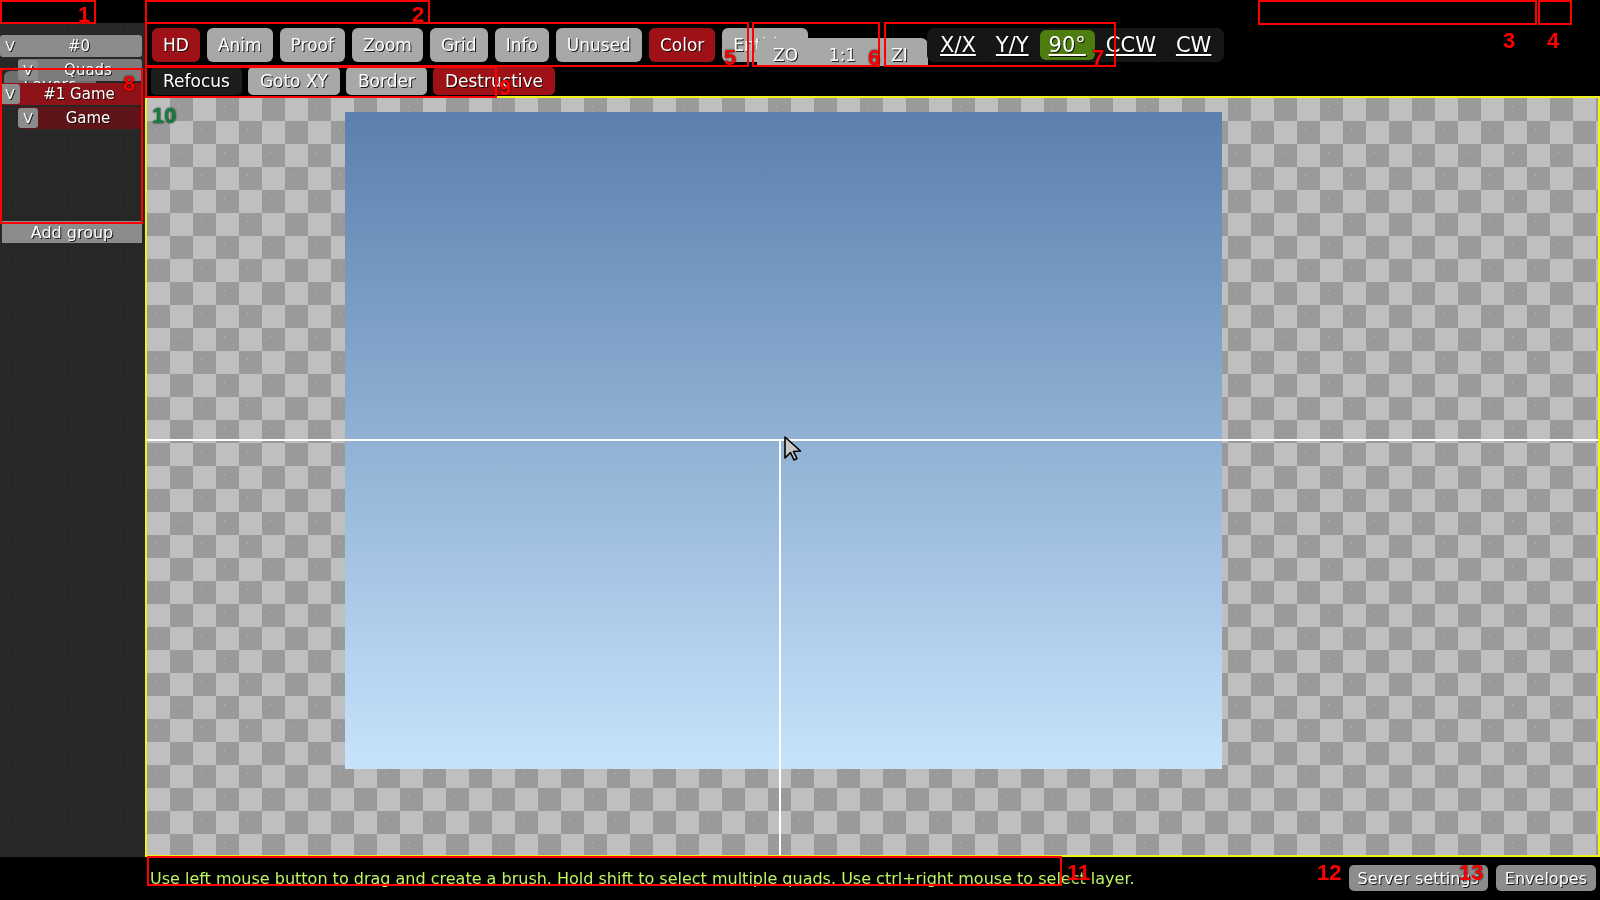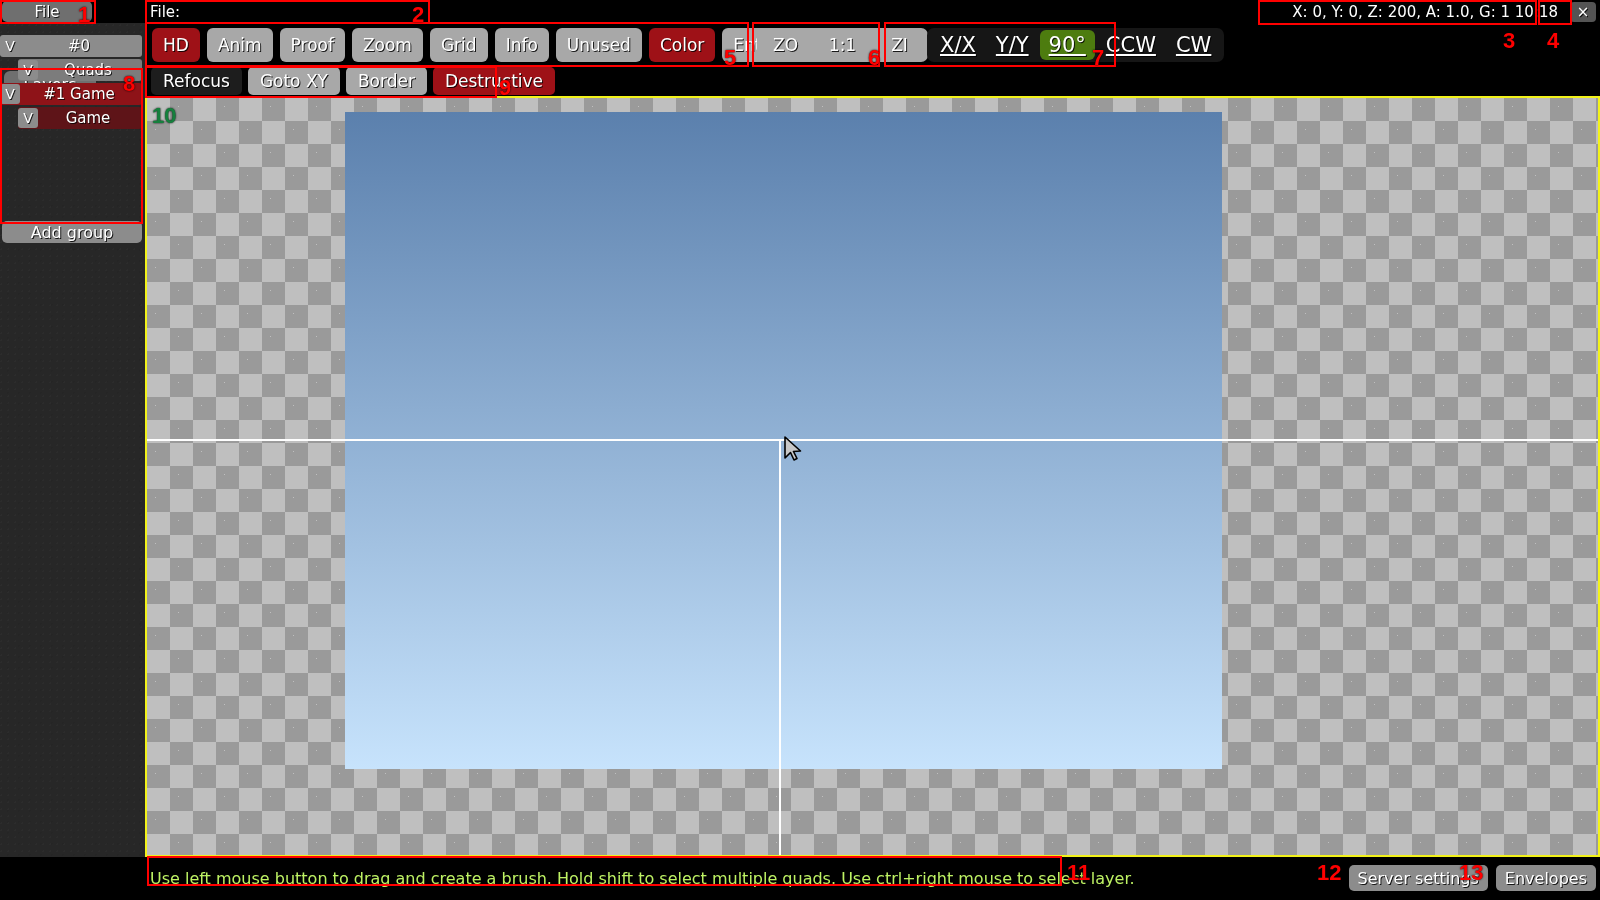--- a/index.html
+++ b/index.html
@@ -86,36 +86,36 @@
   }
   .layer-row .lname {
     flex: 1; text-align: center; padding-right: 4px;
   }
   .layer-row.group { background: #8c8c8c; }
   .layer-row.group.selected { background: #8e1318; }
   .layer-row.child { background: #7c7c7c; }
   .layer-row.child.selected { background: #5e1418; }
   #add-group-btn {
     position: absolute; left: 2px; top: 198px; width: 140px; height: 22px;
-    border-radius: 5px; background: #8c8c8c; font-size: 16px;
+    border-radius: 0; background: #8c8c8c; font-size: 16px;
   }
 
   
   #toolbar-row1 {
     position: absolute; left: 145px; top: 23px; width: 1455px; height: 47px;
     background: #000;
   }
   #tool-group-modes {
     position: absolute; left: 7px; top: 5px; height: 34px;
     display: flex; gap: 7px;
   }
   #tool-group-modes .btn { height: 34px; padding: 0 11px; font-size: 17px; }
 
   #tool-group-zoom {
-    position: absolute; left: 612px; top: 5px; height: 34px;
+    position: absolute; left: 612px; top: 15px; height: 34px;
     display: flex; background: #a8a8a8; border-radius: 7px; overflow: hidden;
   }
   #tool-group-zoom .btn {
     height: 34px; width: 57px; border-radius: 0; background: transparent;
     font-size: 17px;
   }
   #tool-group-rotate {
     position: absolute; left: 782px; top: 5px; height: 34px;
     display: flex; align-items: center; background: #161616;
     border-radius: 7px; padding: 0 4px; gap: 2px;
@@ -192,26 +192,20 @@
     font-family: "Liberation Sans", sans-serif; pointer-events: none;
     text-shadow: 0 0 2px #000;
   }
   .anno-num.yellow { color: #15803d; }
 </style>
 </head>
 <body>
 
 <div id="app">
 
-  <div id="topbar">
-    <div class="btn" id="file-menu-btn">File</div>
-    <div id="file-path-bar">File:</div>
-    <div id="status-coords">X: 0, Y: 0, Z: 200, A: 1.0, G: 1  10:18</div>
-    <div class="btn" id="close-btn">×</div>
-  </div>
 
   <div id="sidebar">
     <div class="btn" id="layers-header">Layers</div>
     <div id="layer-list">
         <div class="layer-row group" style="top: 12px; left: 0px; width: 142px;">
           <span class="vis">V</span>
           <span class="lname">#0</span>
         </div>
         <div class="layer-row child" style="top: 36px; left: 18px; width: 124px;">
           <span class="vis">V</span>

